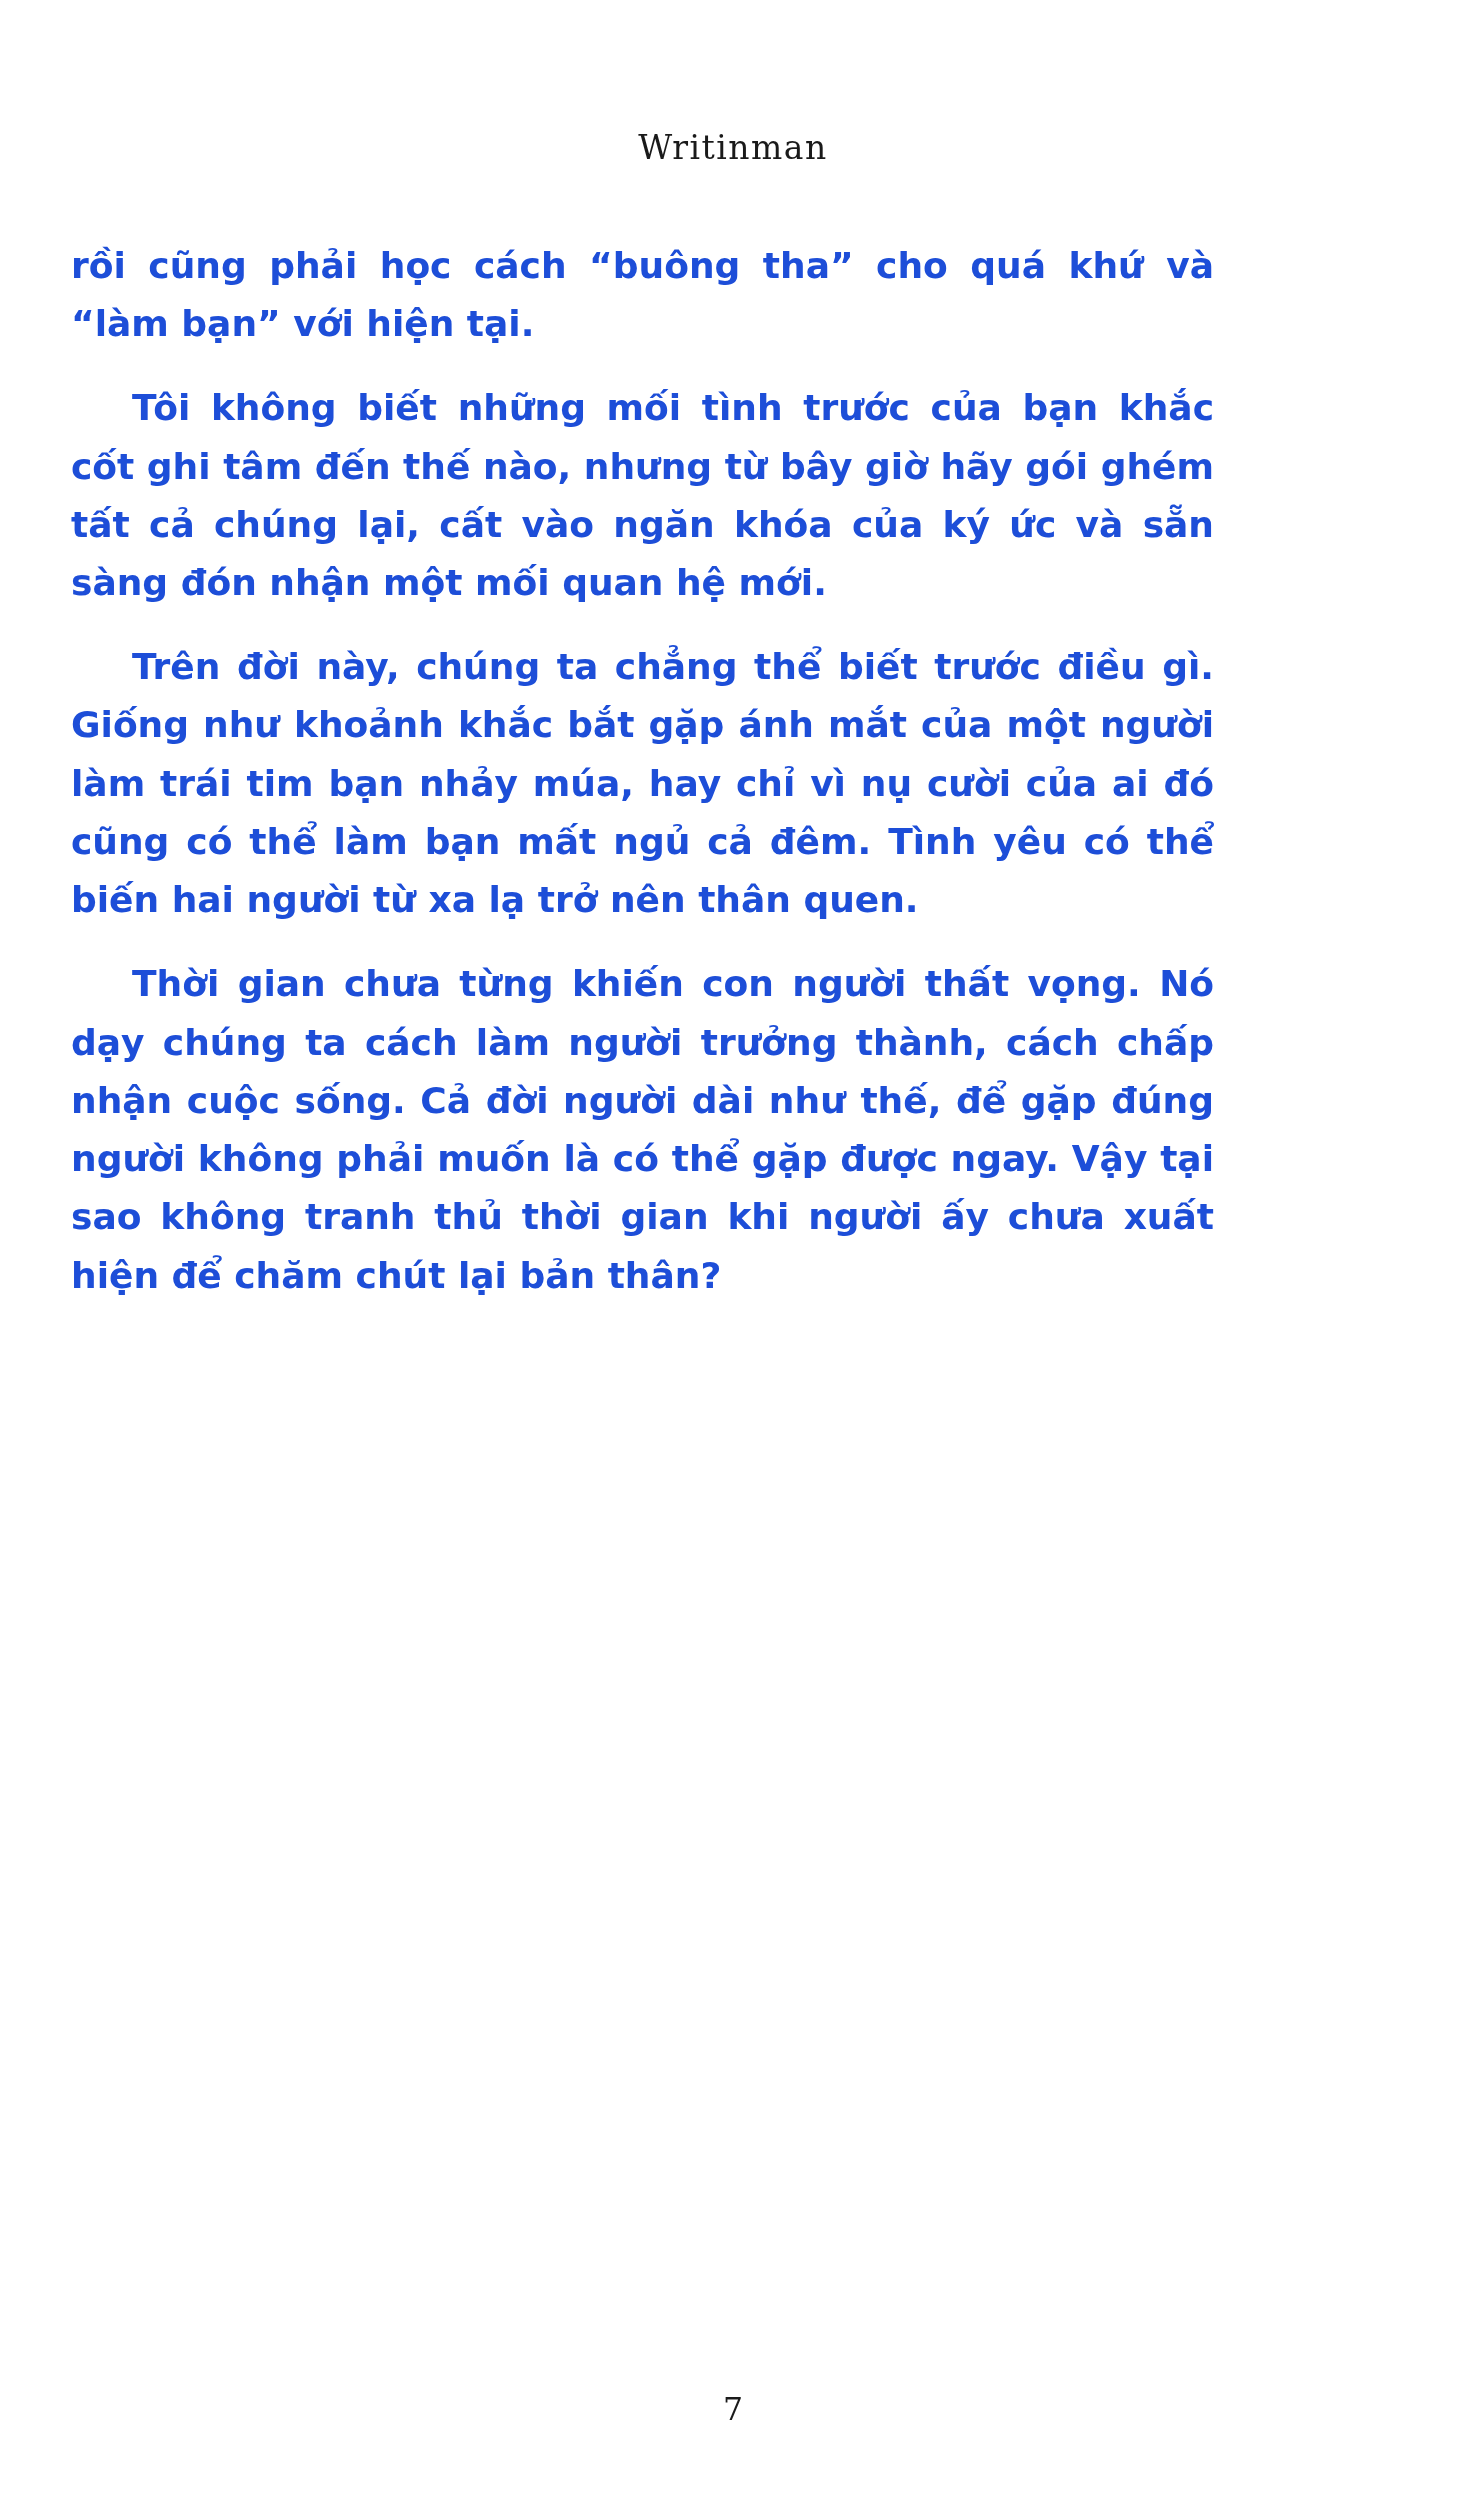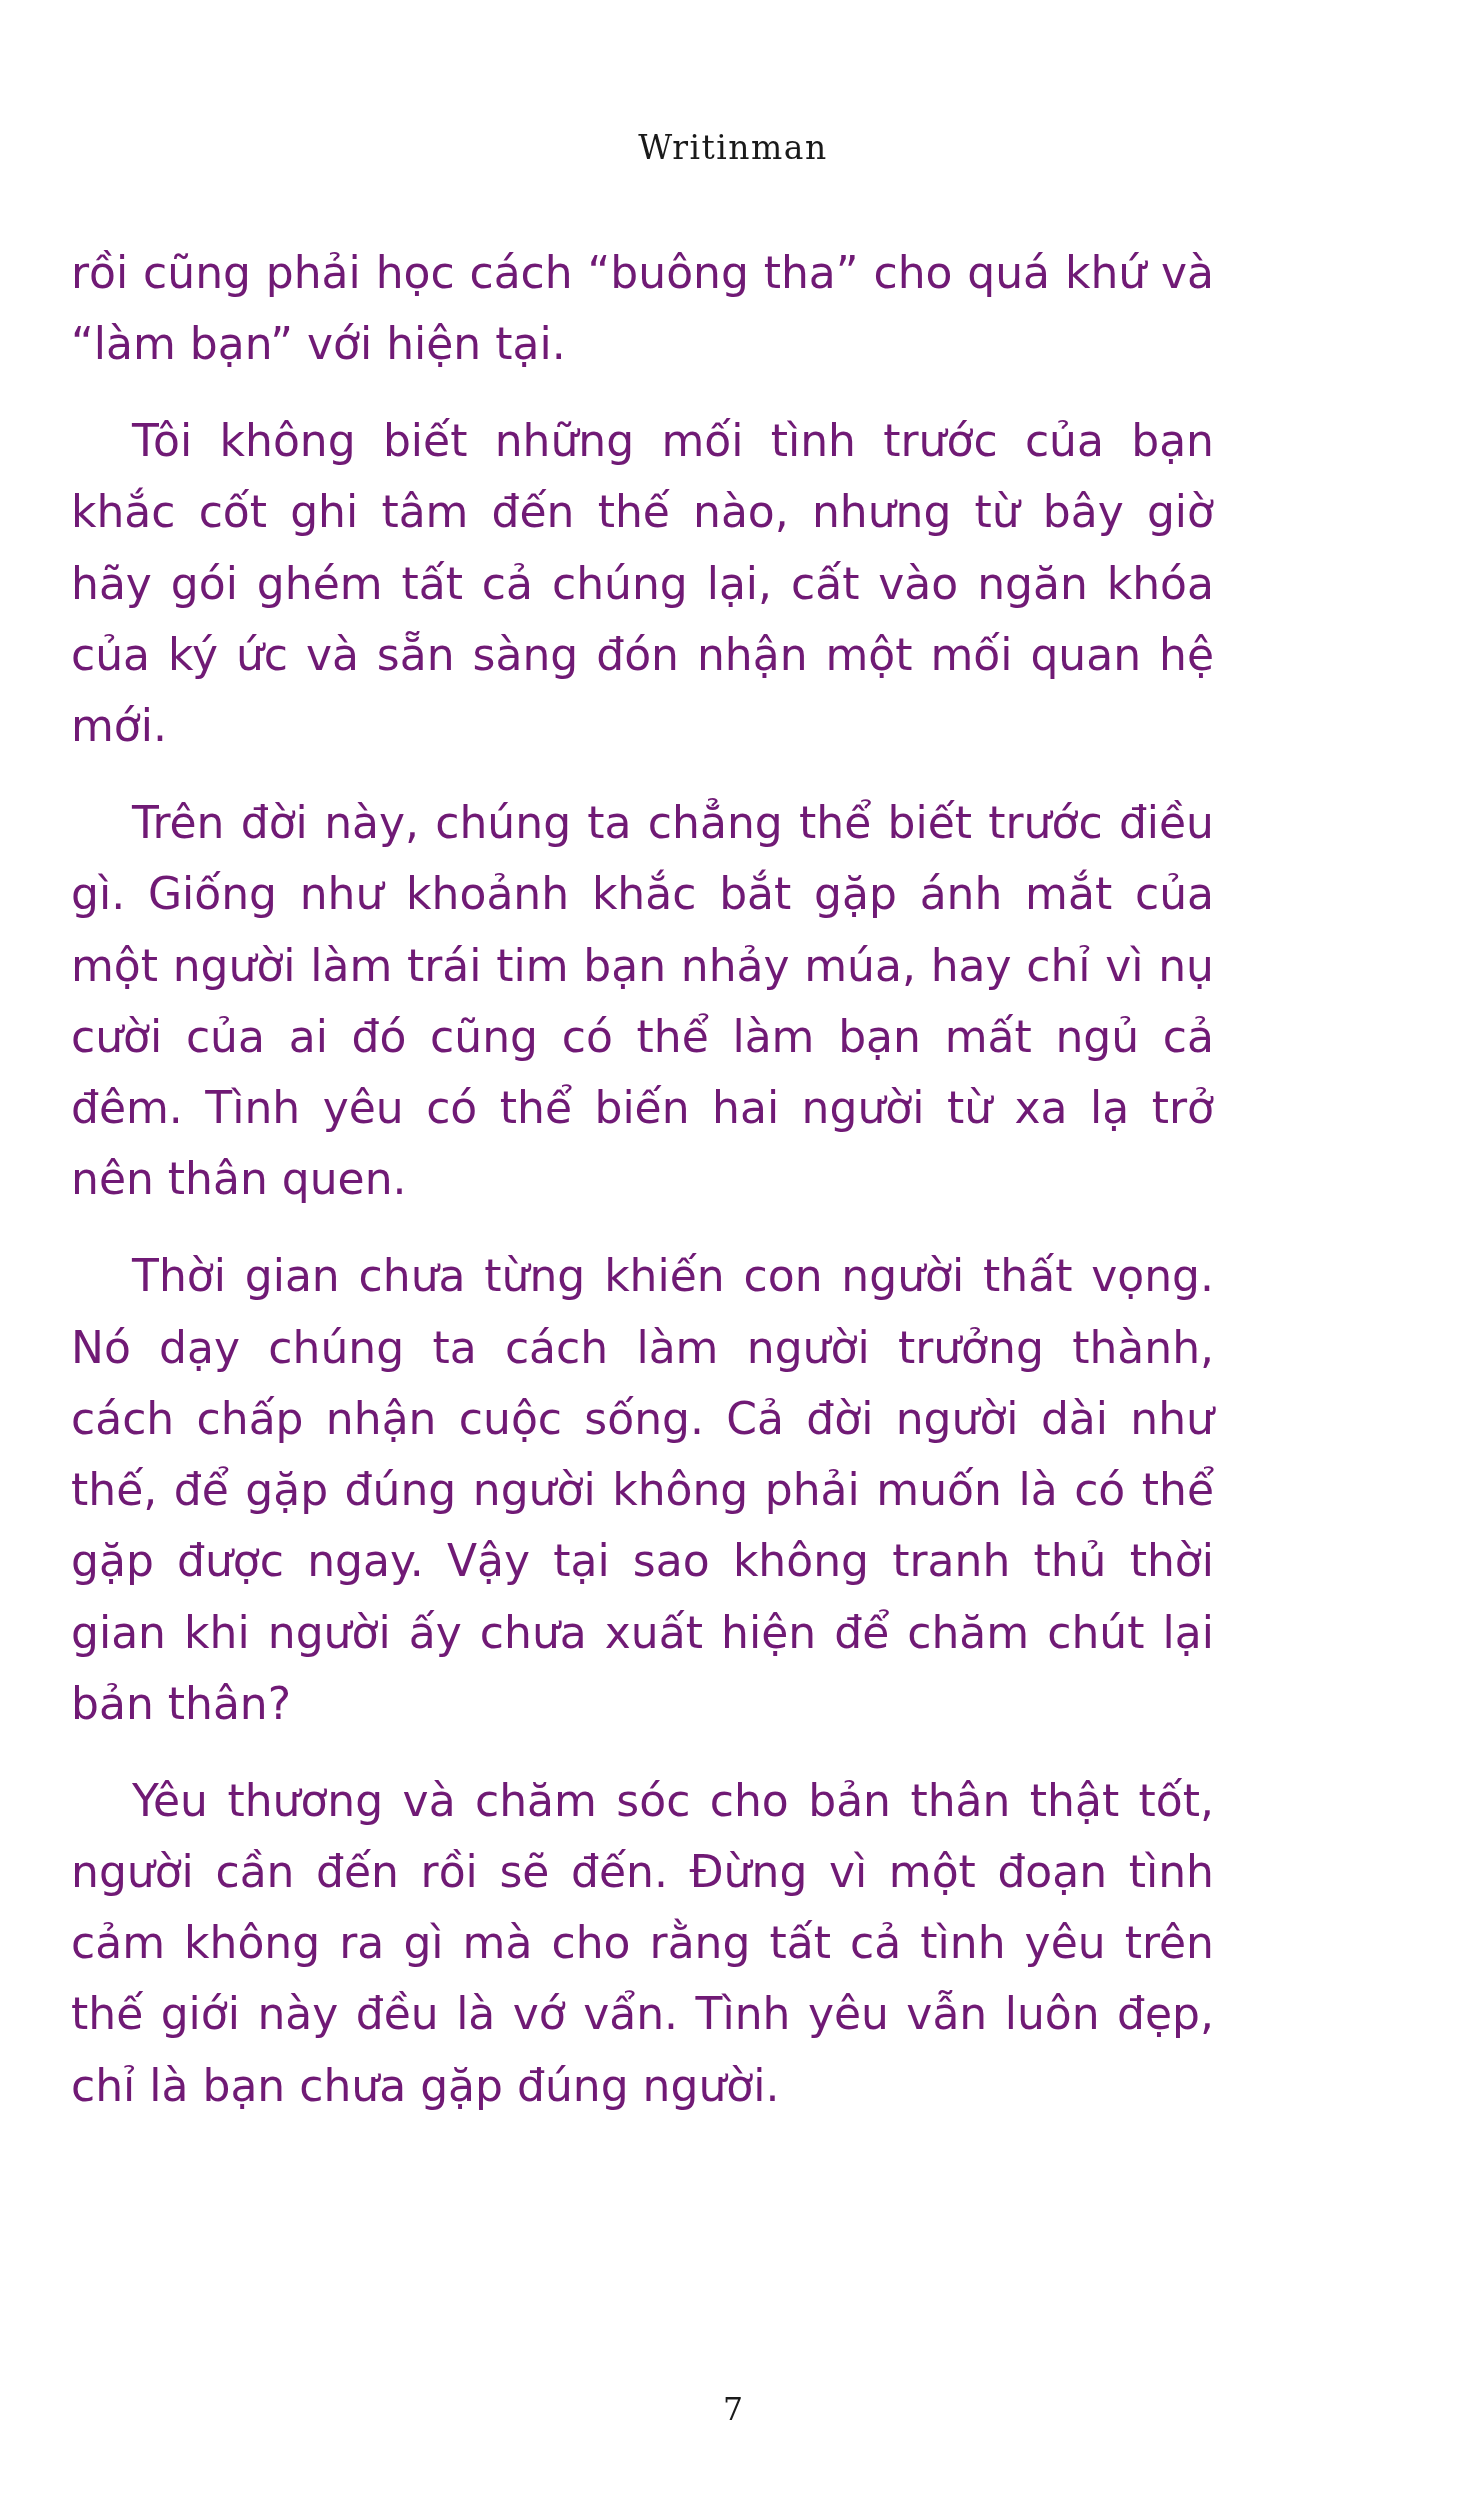--- a/index.html
+++ b/index.html
@@ -31,26 +31,26 @@
   }
   .body-text {
     position: absolute;
     top: 225px;
     left: 71px;
     width: 1143px;
   }
   .body-text p {
     margin: 0 0 25.6px 0;
     font-family: "DejaVu Sans", sans-serif;
-    font-size: 44px;
+    font-size: 36px;
     line-height: 1.62;
     text-align: justify;
     text-justify: inter-word;
-    color: #701a75;
-    font-weight: 400;
+    color: #1d4ed8;
+    font-weight: 700;
   }
   .body-text p.indent {
     text-indent: 61px;
   }
   .page-number {
     position: absolute;
     bottom: 95px;
     left: 0;
     width: 100%;
     text-align: center;
@@ -64,19 +64,18 @@
 
 <div class="page">
 
   <div class="header">Writinman</div>
 
   <div class="body-text">
     <p class="p0">rồi cũng phải học cách “buông tha” cho quá khứ và “làm bạn” với hiện tại.</p>
     <p class="indent">Tôi không biết những mối tình trước của bạn khắc cốt ghi tâm đến thế nào, nhưng từ bây giờ hãy gói ghém tất cả chúng lại, cất vào ngăn khóa của ký ức và sẵn sàng đón nhận một mối quan hệ mới.</p>
     <p class="indent">Trên đời này, chúng ta chẳng thể biết trước điều gì. Giống như khoảnh khắc bắt gặp ánh mắt của một người làm trái tim bạn nhảy múa, hay chỉ vì nụ cười của ai đó cũng có thể làm bạn mất ngủ cả đêm. Tình yêu có thể biến hai người từ xa lạ trở nên thân quen.</p>
     <p class="indent">Thời gian chưa từng khiến con người thất vọng. Nó dạy chúng ta cách làm người trưởng thành, cách chấp nhận cuộc sống. Cả đời người dài như thế, để gặp đúng người không phải muốn là có thể gặp được ngay. Vậy tại sao không tranh thủ thời gian khi người ấy chưa xuất hiện để chăm chút lại bản thân?</p>
-    <p class="indent">Yêu thương và chăm sóc cho bản thân thật tốt, người cần đến rồi sẽ đến. Đừng vì một đoạn tình cảm không ra gì mà cho rằng tất cả tình yêu trên thế giới này đều là vớ vẩn. Tình yêu vẫn luôn đẹp, chỉ là bạn chưa gặp đúng người.</p>
   </div>
 
   <div class="page-number">7</div>
 
 </div>
 
 
 </body></html>

